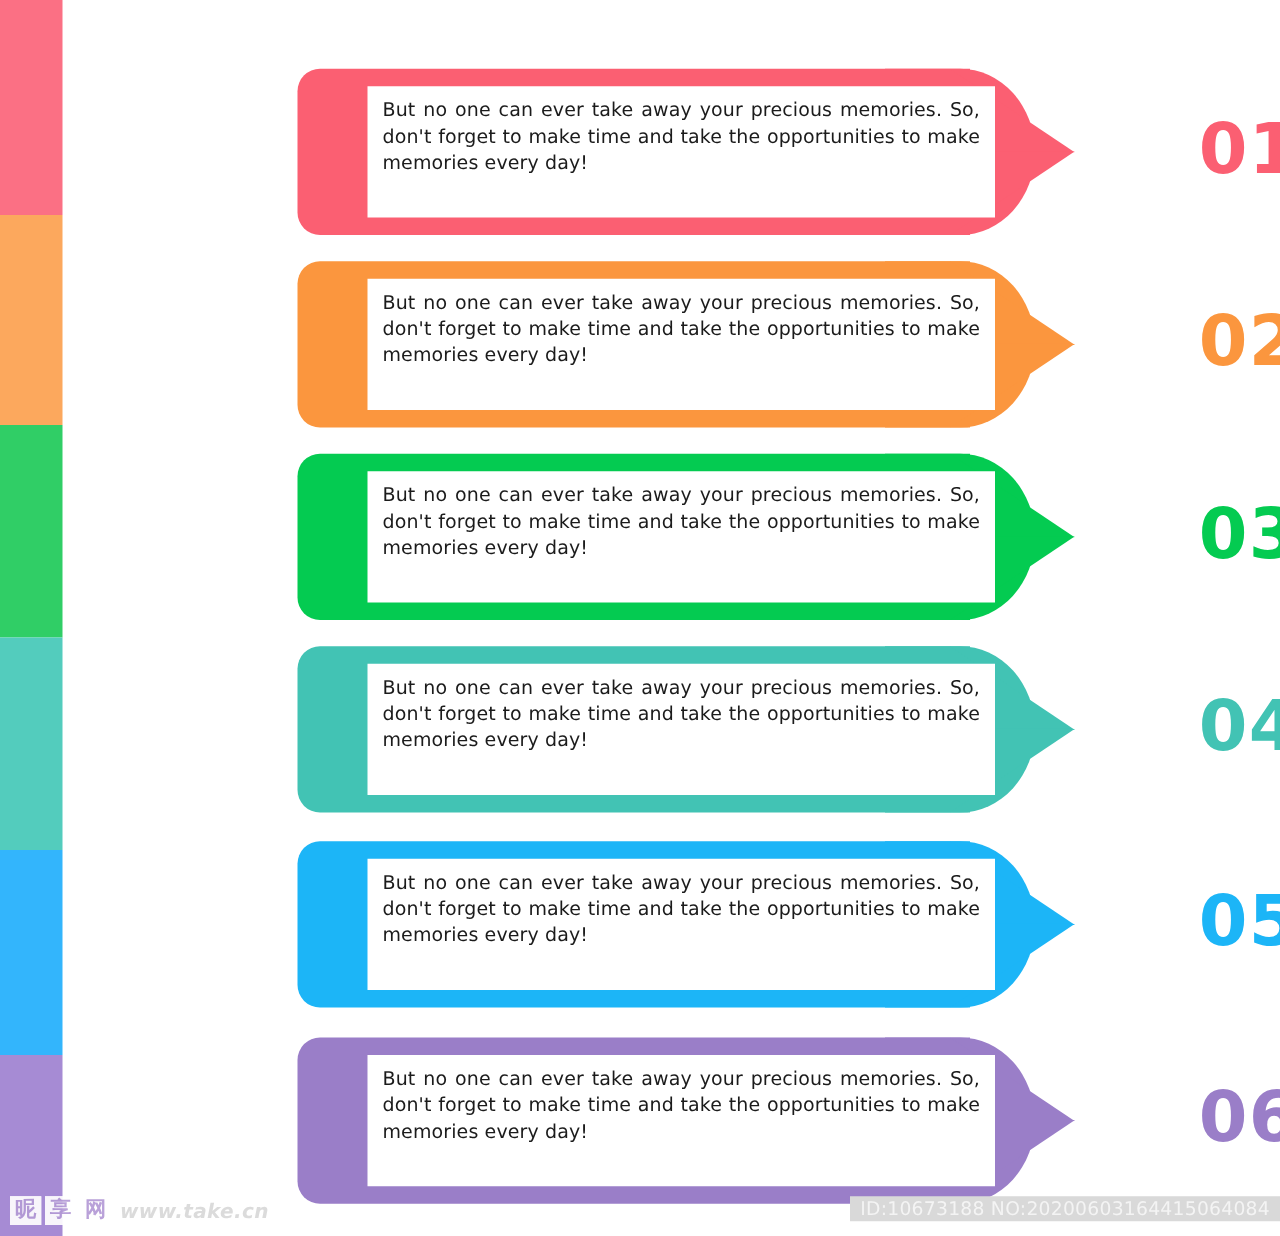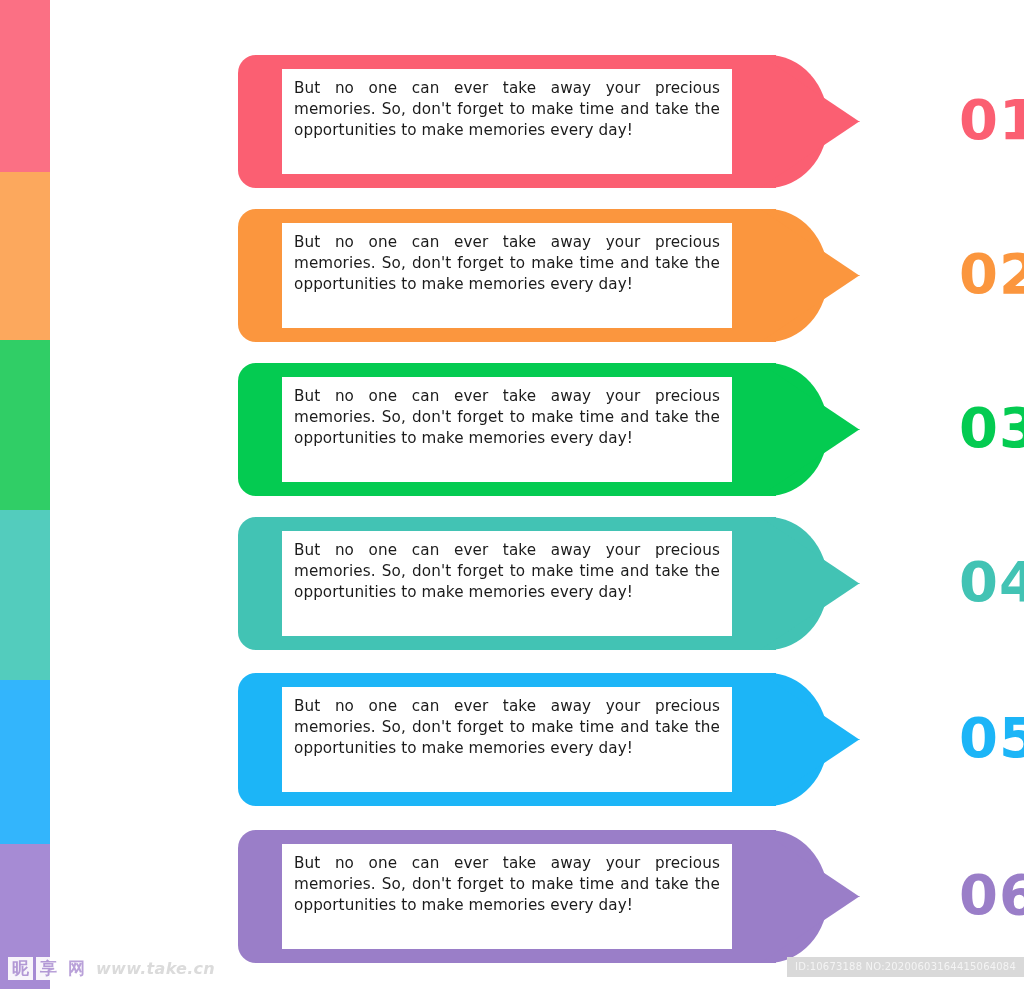--- a/index.html
+++ b/index.html
@@ -46,22 +46,22 @@
     width:100px;height:67px;
     clip-path:polygon(0% 0%, 100% 100%, 0% 100%);
   }
   .row .head .tip-bot{
     position:absolute;left:52px;top:66px;
     width:100px;height:67px;
     clip-path:polygon(0% 0%, 100% 0%, 0% 100%);
   }
   
   .row .panel{
-    position:absolute;left:44px;top:14px;
-    width:450px;height:105px;
+    position:absolute;left:56px;top:14px;
+    width:502px;height:105px;
     background:#ffffff;
     box-sizing:border-box;
     padding:9px 12px 0 12px;
   }
   .row .panel p{
     margin:0;
     font-size:15.2px;
     line-height:21.2px;
     color:#1b1b1b;
     text-align:justify;
@@ -109,21 +109,21 @@
     color:#d8d8d8;
     font-size:16px;
     font-style:italic;
     font-weight:bold;
     letter-spacing:.3px;
   }
   #watermark-id{
     position:absolute;right:0;top:957px;
     background:#d9d9d9;
     color:#f4f4f4;
-    font-size:10px;
+    font-size:15px;
     line-height:20px;
     padding:0 8px;
     letter-spacing:.2px;
     white-space:nowrap;
   }
 </style>
 </head>
 <body>
 
 <div id="color-strip">

